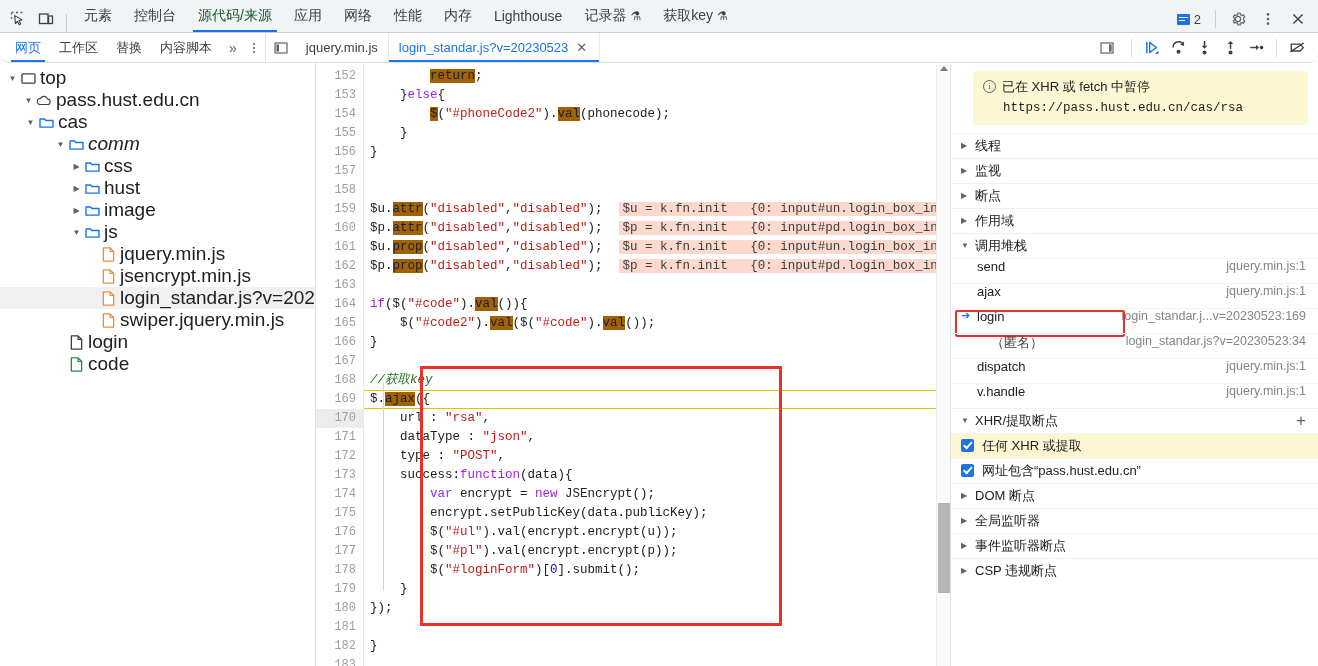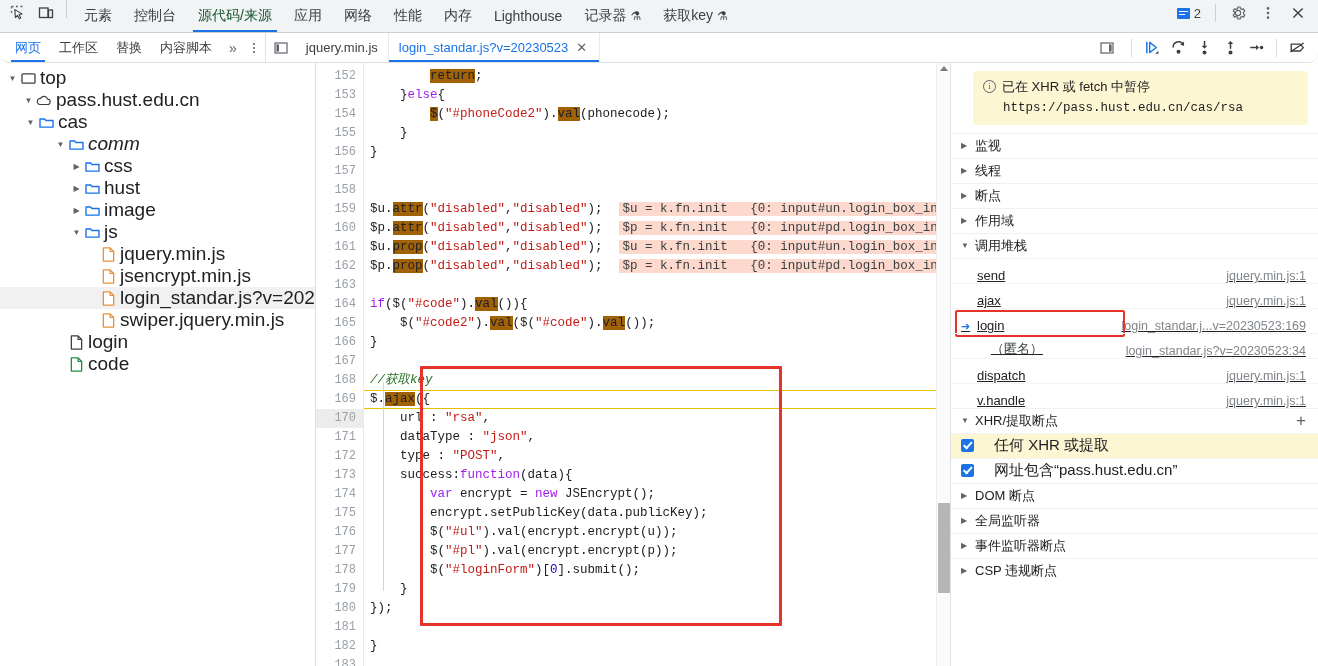--- a/index.html
+++ b/index.html
@@ -9,21 +9,21 @@
     font-size: 12px;
     background: #ffffff;
     color: #202124;
     overflow: hidden;
   }
   .app { width: 1318px; height: 666px; display: flex; flex-direction: column; background:#fff; }
 
   
   .main-toolbar {
     height: 33px; min-height:33px;
-    display: flex; align-items: flex-start;
+    display: flex; align-items: flex-end;
     background: #f1f3f4;
     border-bottom: 1px solid #cdd0d3;
     padding-left: 4px;
   }
   .tool-icon-btn {
     width: 28px; height: 26px;
     display: flex; align-items: center; justify-content: center;
     cursor: pointer; border-radius: 2px;
   }
   .vsep { width:1px; height:18px; background:#cdd0d3; margin: 0 6px; }
@@ -172,35 +172,35 @@
   .sec-head {
     display:flex; align-items:center; height:25px; padding-left:10px; cursor:pointer;
     font-size:13px; color:#202124; border-top:1px solid #f1f1f1;
   }
   .sec-arrow { width:14px; min-width:14px; font-size:8px; color:#5f6368; }
   .sec-arrow.closed::before{ content:"\25B6"; }
   .sec-arrow.open::before{ content:"\25BC"; }
   .sec-plus { margin-left:auto; padding-right:12px; font-size:17px; color:#5f6368; line-height:1; cursor:pointer;}
 
   .stack-row {
-    display:flex; align-items:flex-end; height:25px; padding-left:10px; padding-right:12px;
-    font-size:13px; cursor:pointer; position:relative; border-top:1px solid #f4f4f4;text-decoration:underline;
+    display:flex; align-items:flex-start; height:25px; padding-left:10px; padding-right:12px;
+    font-size:13px; cursor:pointer; position:relative; border-top:1px solid #f4f4f4;
   }
   .stack-arrow { width:16px; min-width:16px; color:#1a73e8; font-size:11px; }
   .stack-name { color:#202124; }
   .stack-name.anon { color:#3c4043; padding-left:14px; }
   .stack-loc { margin-left:auto; color:#80868b; font-size:12.5px; }
   .stack-row.highlighted-box::after {
     content:""; position:absolute; left:4px; top:1px; width:166px; height:23px;
     border:2.5px solid #e63329; border-radius:2px; pointer-events:none;
   }
 
   .bp-row {
-    display:flex; align-items:center; height:25px; padding-left:10px; gap:20px;
-    font-size:15px; cursor:pointer; border-top:1px solid #f4f4f4;
+    display:flex; align-items:center; height:25px; padding-left:10px; gap:8px;
+    font-size:13px; cursor:pointer; border-top:1px solid #f4f4f4;
   }
   .bp-row.hl { background:#fdf6d3; }
   .cbox {
     width:13px; height:13px; min-width:13px; background:#1a73e8; border-radius:2px;
     display:flex; align-items:center; justify-content:center;
   }
   .cbox::after {
     content:""; width:3px; height:7px; border:solid #fff; border-width:0 2px 2px 0;
     transform: rotate(42deg) translate(-0.5px,-1px);
   }
@@ -602,25 +602,25 @@
       <div class="pause-banner">
         <div class="pause-title">
           <span class="info-circ">i</span>
           <span>已在 XHR 或 fetch 中暂停</span>
         </div>
         <div class="pause-url">https://pass.hust.edu.cn/cas/rsa</div>
       </div>
 
       <div class="sec-head">
         <span class="sec-arrow closed"></span>
+        <span>线程</span>
+      </div>
+      <div class="sec-head">
+        <span class="sec-arrow closed"></span>
         <span>监视</span>
-      </div>
-      <div class="sec-head">
-        <span class="sec-arrow closed"></span>
-        <span>线程</span>
       </div>
       <div class="sec-head">
         <span class="sec-arrow closed"></span>
         <span>断点</span>
       </div>
       <div class="sec-head">
         <span class="sec-arrow closed"></span>
         <span>作用域</span>
       </div>
       <div class="sec-head">

